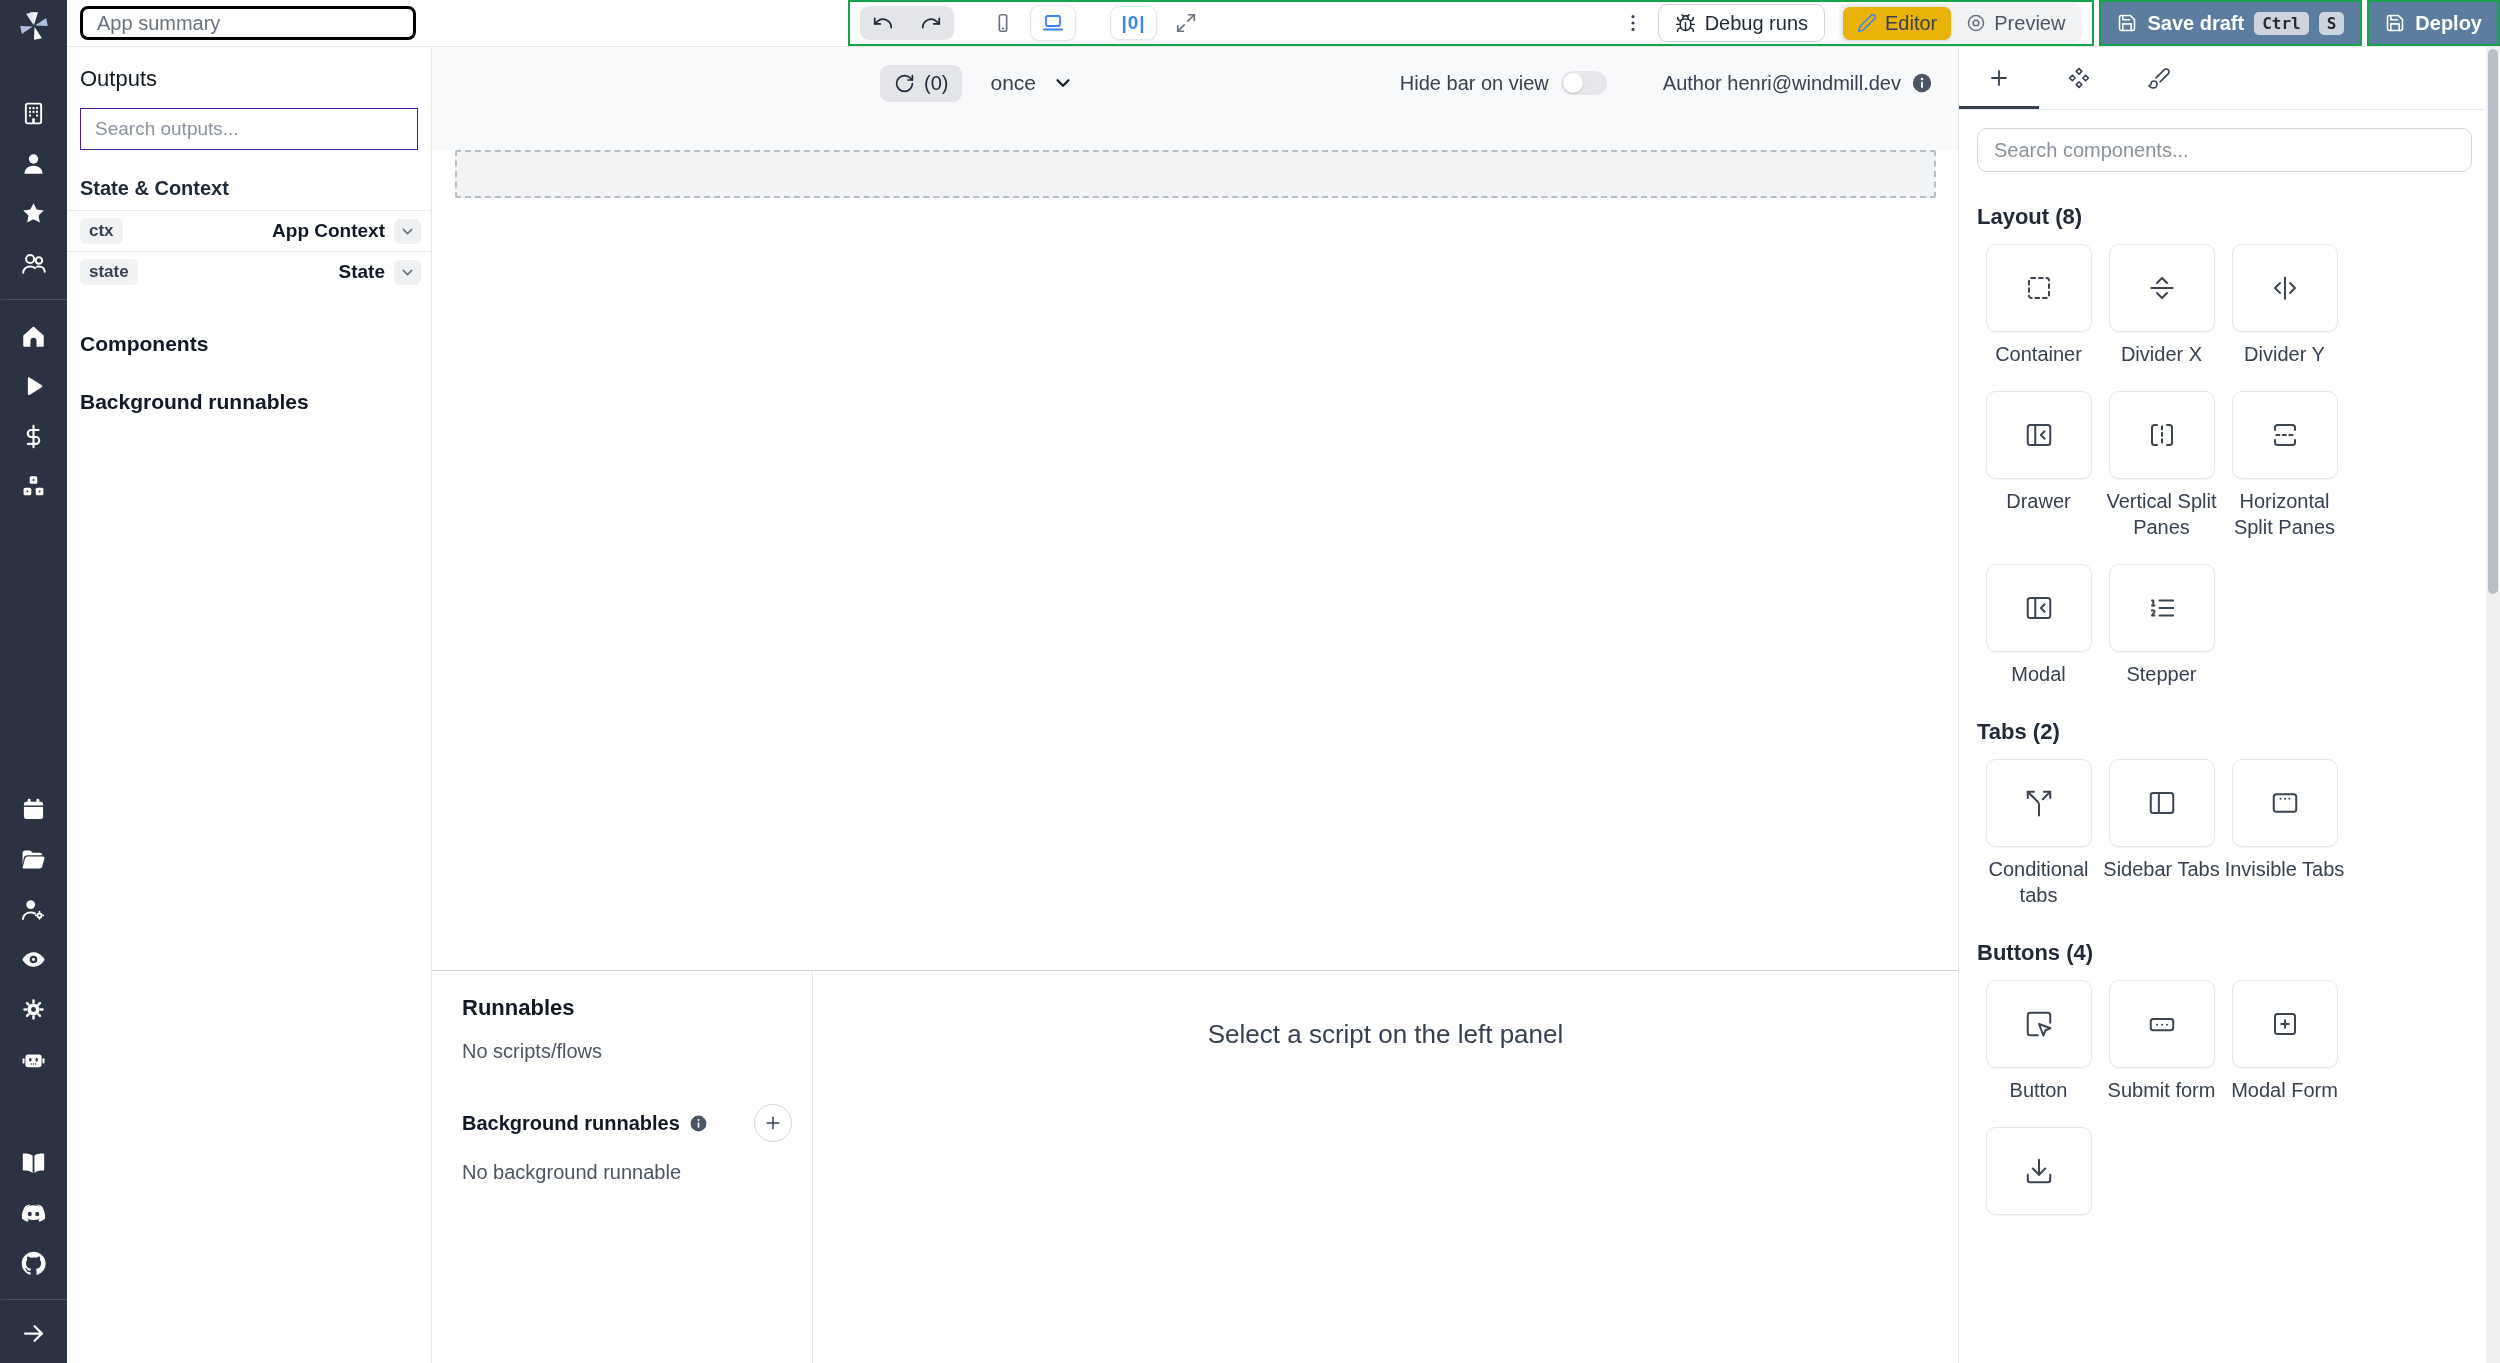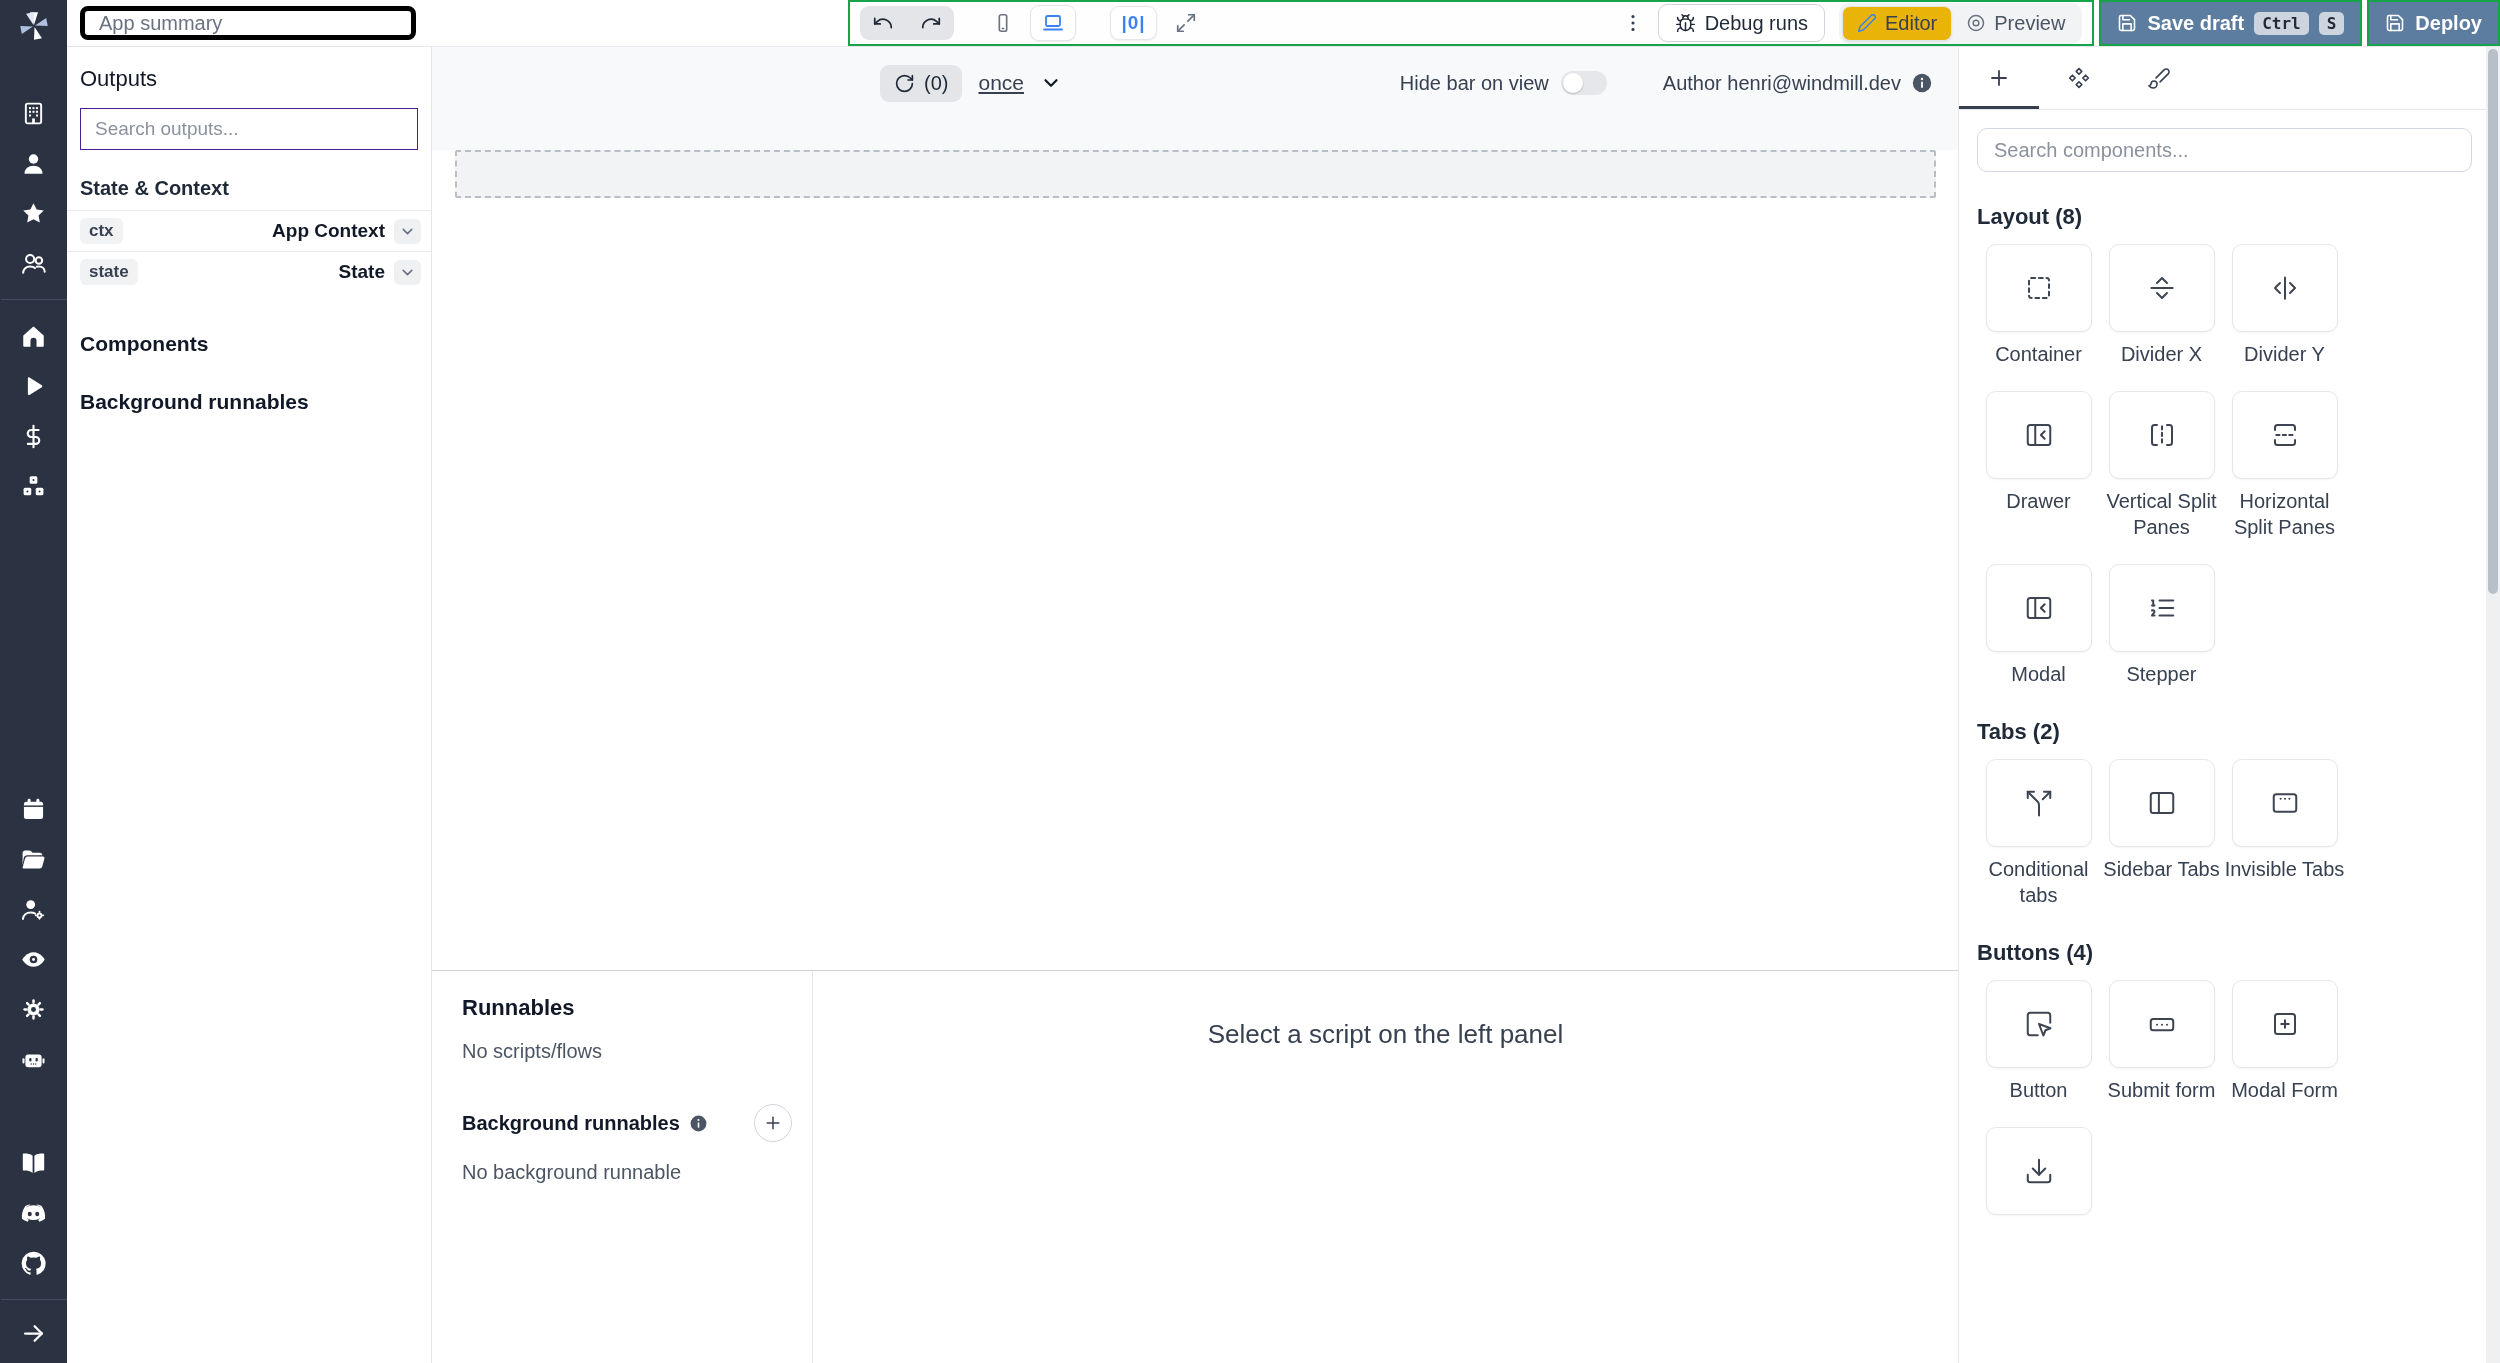--- a/index.html
+++ b/index.html
@@ -19,21 +19,21 @@
   .g4 { margin-top:54px; }
   .side-btn { width:40px; height:27px; display:flex; align-items:center; justify-content:center; cursor:pointer; color:#eef1f6; }
   .side-divider { width:66px; height:1px; background:#454e61; margin:22px 0 0; }
   .side-arrow { margin-top:22px; }
 
   
   .main { flex:1; display:flex; flex-direction:column; min-width:0; }
 
   
   .topbar { height:47px; flex:none; background:#fff; border-bottom:1px solid #e5e7eb; display:flex; align-items:stretch; }
-  .app-summary { margin:6px 0 6px 13px; width:336px; border:5px solid #000000; border-radius:8px; padding:0 14px; font-size:20px; font-family:"Liberation Sans",sans-serif; color:#374151; outline:none; }
+  .app-summary { margin:6px 0 6px 13px; width:336px; border:3px solid #000000; border-radius:8px; padding:0 14px; font-size:20px; font-family:"Liberation Sans",sans-serif; color:#374151; outline:none; }
   .app-summary::placeholder { color:#6b7280; }
   .toolbar-wrap { margin-left:auto; display:flex; align-items:stretch; }
   .hl-box { border:2px solid #17a34a; display:flex; align-items:center; }
   .hl-main { width:1246px; padding:0 10px; background:#fdfefd; }
   .hl-save, .hl-deploy { margin-left:5px; }
   .pill-gray { display:flex; align-items:center; gap:26px; background:#e3e5e9; border-radius:9px; padding:6px 12px; }
   .tool-btn { display:flex; align-items:center; justify-content:center; cursor:pointer; background:none; border:none; color:#1f2937; }
   .pill-white { background:#fff; border:1px solid #e3e6ea; border-radius:9px; box-shadow:0 1px 2px rgba(0,0,0,.07); padding:5px 10px; display:flex; align-items:center; justify-content:center; }
   .device-group { display:flex; align-items:center; gap:8px; margin-left:30px; }
   .align-group { display:flex; align-items:center; gap:10px; margin-left:34px; }
@@ -63,21 +63,21 @@
   .kv-value { margin-left:auto; font-size:19px; font-weight:700; color:#111827; }
   .chev-btn { margin-left:9px; width:27px; height:25px; background:#eef0f2; border:none; border-radius:6px; display:flex; align-items:center; justify-content:center; color:#6b7280; cursor:pointer; }
   .sec-label { font-size:21px; font-weight:700; color:#111827; margin:40px 13px 0; }
   .sec-label + .sec-label { margin-top:34px; }
 
   
   .canvas-col { flex:1; display:flex; flex-direction:column; min-width:0; background:#fff; }
   .canvas-toolbar { height:72px; flex:none; background:#f8f9fa; display:flex; align-items:center; padding:0 25px; }
   .refresh-pill { margin-left:423px; display:flex; align-items:center; gap:9px; background:#e3e5e9; border-radius:9px; padding:7px 14px; color:#1f2937; cursor:pointer; }
   .refresh-count { font-size:20px; color:#1f2937; }
-  .once-label { margin-left:16px; font-size:21px; color:#374151;text-decoration:underline; }
+  .once-label { margin-left:28px; font-size:21px; color:#374151; }
   .once-chev { margin-left:16px; color:#111827; cursor:pointer; display:flex; }
   .ct-right { margin-left:auto; display:flex; align-items:center; }
   .hidebar-label { font-size:20px; color:#374151; }
   .toggle { width:46px; height:24px; background:#e5e7eb; border-radius:12px; position:relative; margin-left:12px; cursor:pointer; flex:none; }
   .toggle-knob { position:absolute; left:2px; top:2px; width:20px; height:20px; background:#fff; border-radius:50%; box-shadow:0 1px 2px rgba(0,0,0,.2); }
   .author-label { font-size:20px; color:#374151; margin-left:56px; }
   .info-badge { margin-left:10px; display:flex; }
   .canvas-gap { height:31px; background:#f8f9fa; flex:none; }
   .grid-area { flex:1; background:#fff; min-height:0; }
   .empty-row { margin:0 22px 0 23px; height:48px; background:#f2f3f5; border:2px dashed #b9bec6; border-radius:2px; }

